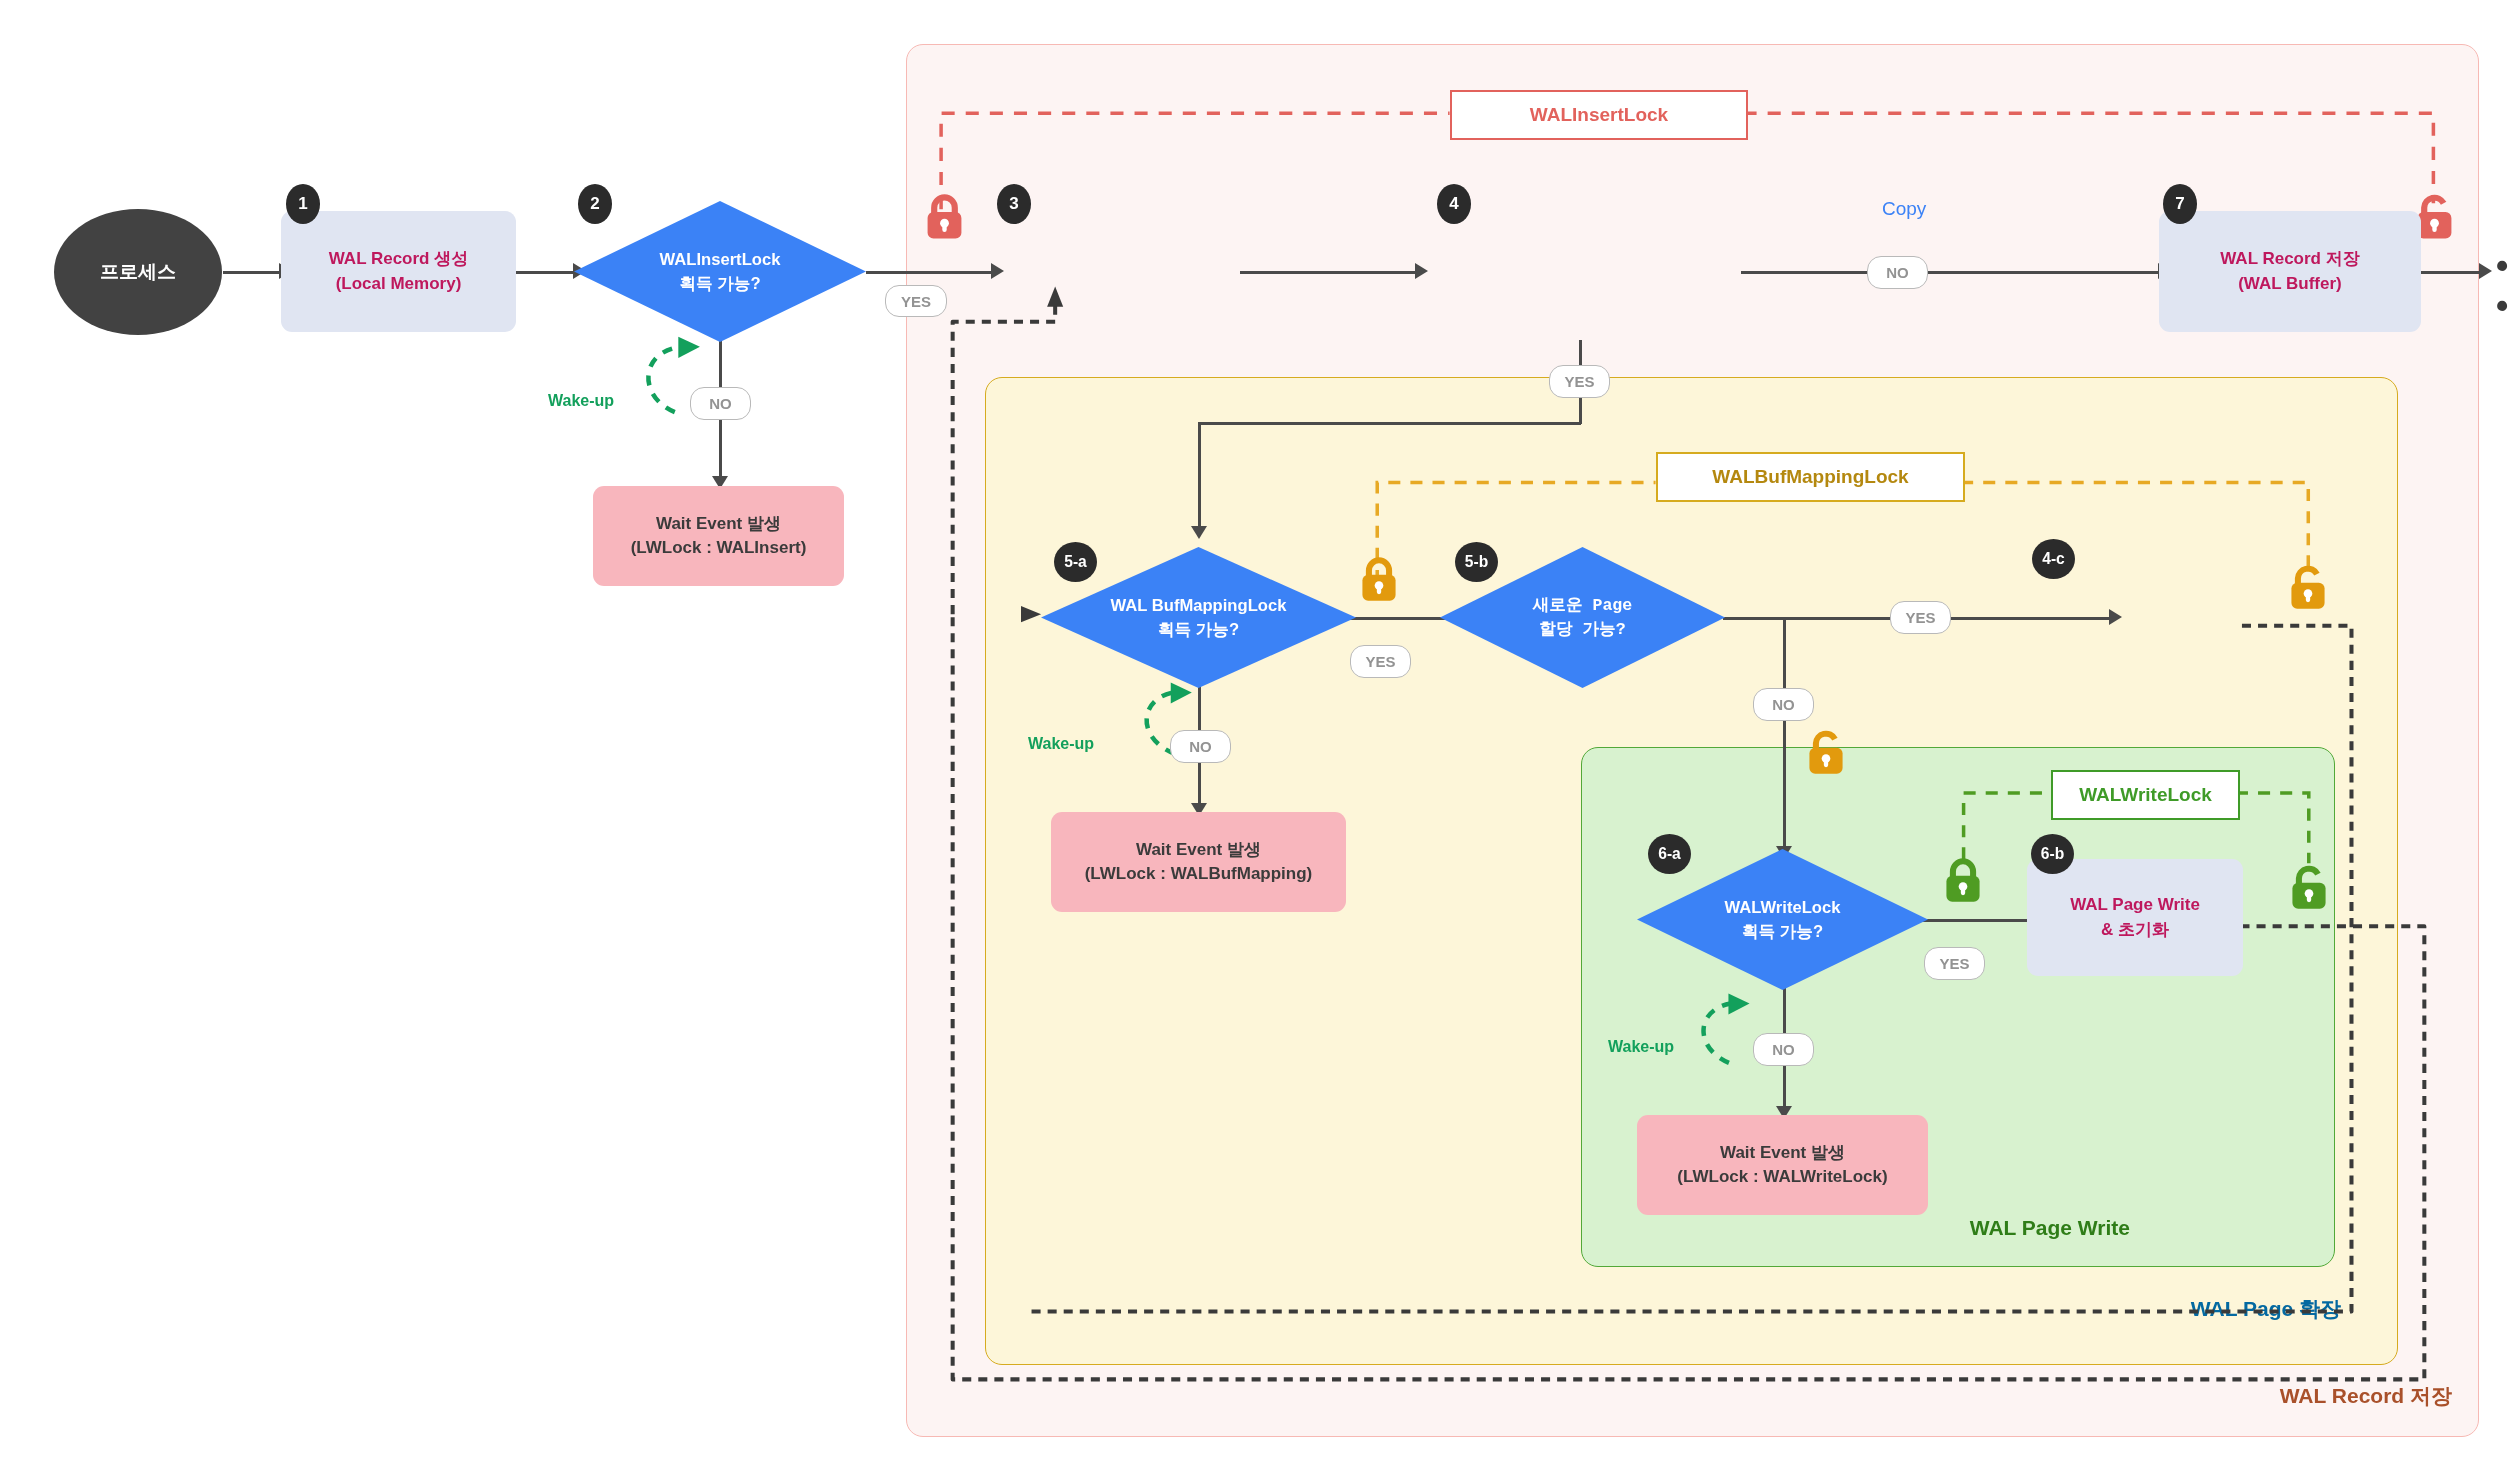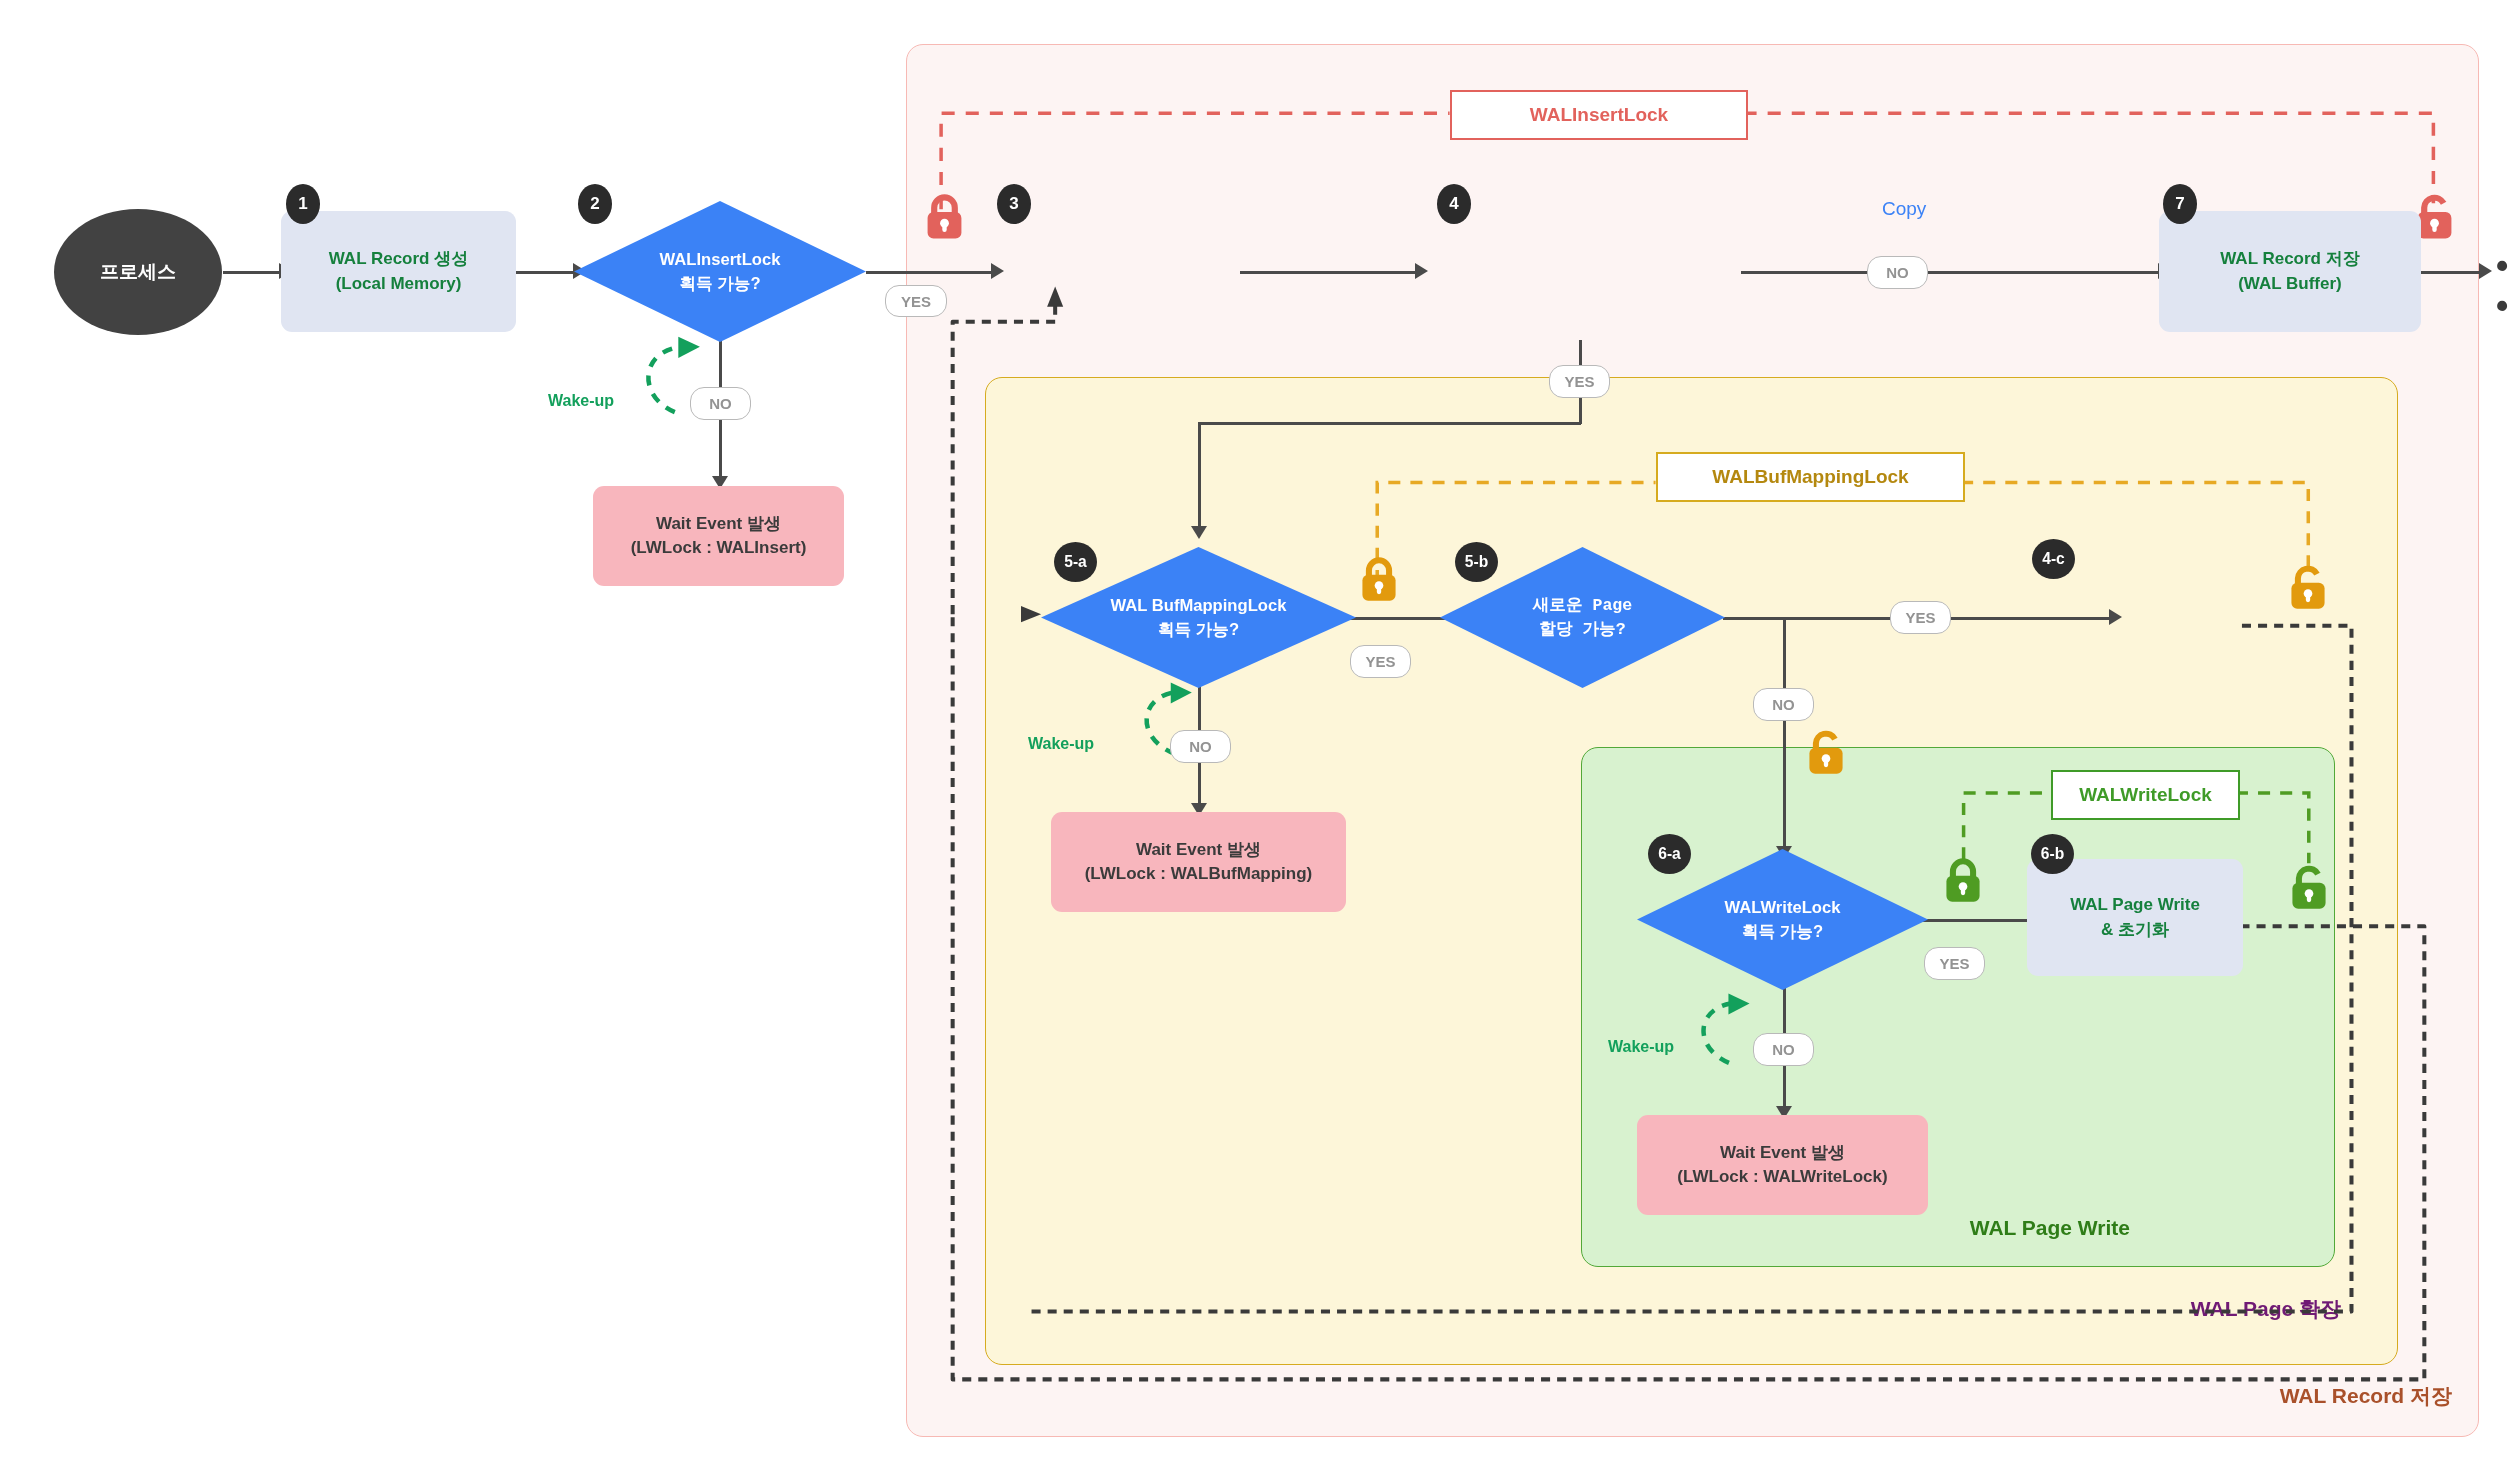--- a/index.html
+++ b/index.html
@@ -8,27 +8,27 @@
   .abs{position:absolute;}
 
   
   .region{position:absolute;border-radius:17px;box-sizing:border-box;}
   .region-pink{background:#fdf4f3;border:1.5px solid #f7b9b4;}
   .region-yellow{background:#fdf6d9;border:1.5px solid #d6ab1f;}
   .region-green{background:#d8f2cf;border:1.5px solid #52a838;}
 
   .region-label{position:absolute;font-weight:bold;white-space:nowrap;}
   .lbl-pink{color:#a9502a;font-size:21px;}
-  .lbl-yellow{color:#701a75;font-size:21px;}
+  .lbl-yellow{color:#0369a1;font-size:21px;}
   .lbl-green{color:#2f7d18;font-size:21px;}
 
   
   .node{position:absolute;box-sizing:border-box;display:flex;align-items:center;justify-content:center;text-align:center;}
 
-  .proc{background:#e0e5f2;border-radius:11px;color:#15803d;font-size:17px;font-weight:bold;line-height:1.42;padding:3px 5px;}
+  .proc{background:#e0e5f2;border-radius:11px;color:#be185d;font-size:17px;font-weight:bold;line-height:1.42;padding:3px 5px;}
   .wait{background:#f8b6bd;border-radius:11px;color:#3b3b3b;font-size:17px;font-weight:bold;line-height:1.42;padding:3px 5px;}
   .start{background:#424242;border-radius:50%;color:#ffffff;font-size:19px;font-weight:bold;}
 
   .diamond-wrap{position:absolute;}
   .diamond{position:absolute;inset:0;background:#3b82f6;
      clip-path:polygon(50% 0,100% 50%,50% 100%,0 50%);}
   .diamond-txt{position:absolute;inset:0;display:flex;align-items:center;justify-content:center;
      text-align:center;color:#ffffff;font-size:16.6px;font-weight:bold;line-height:1.4;pointer-events:none;}
 
   

